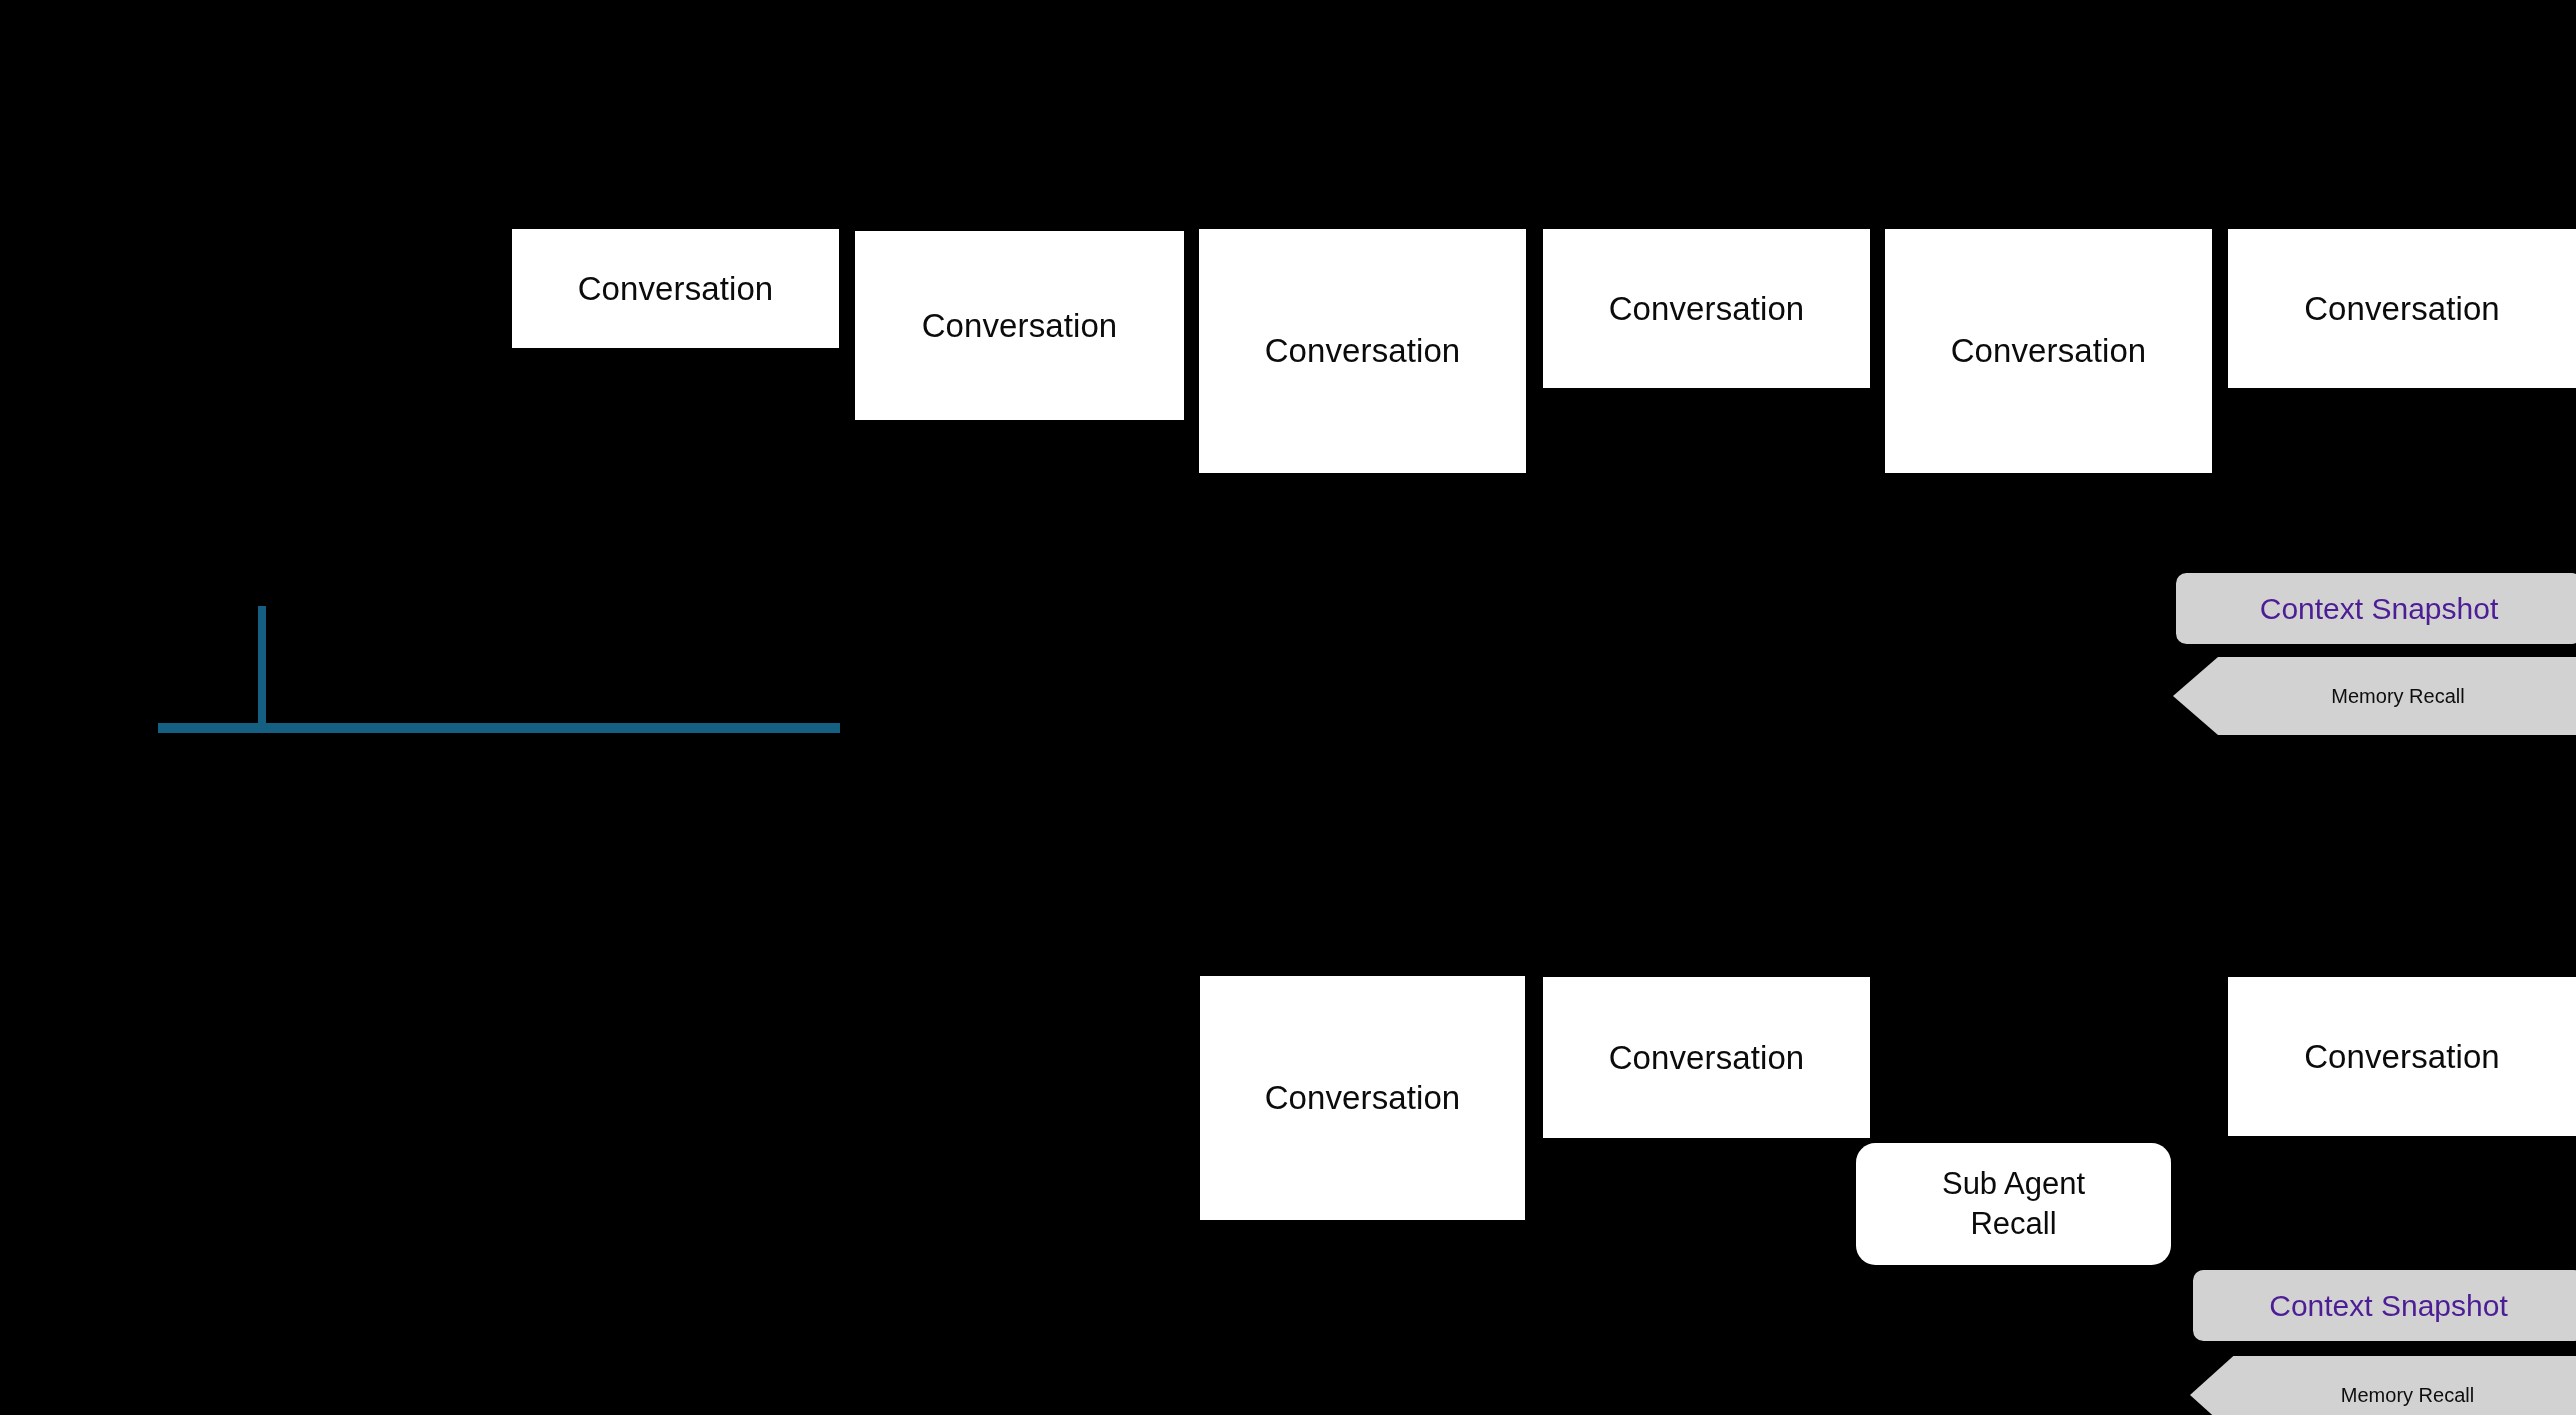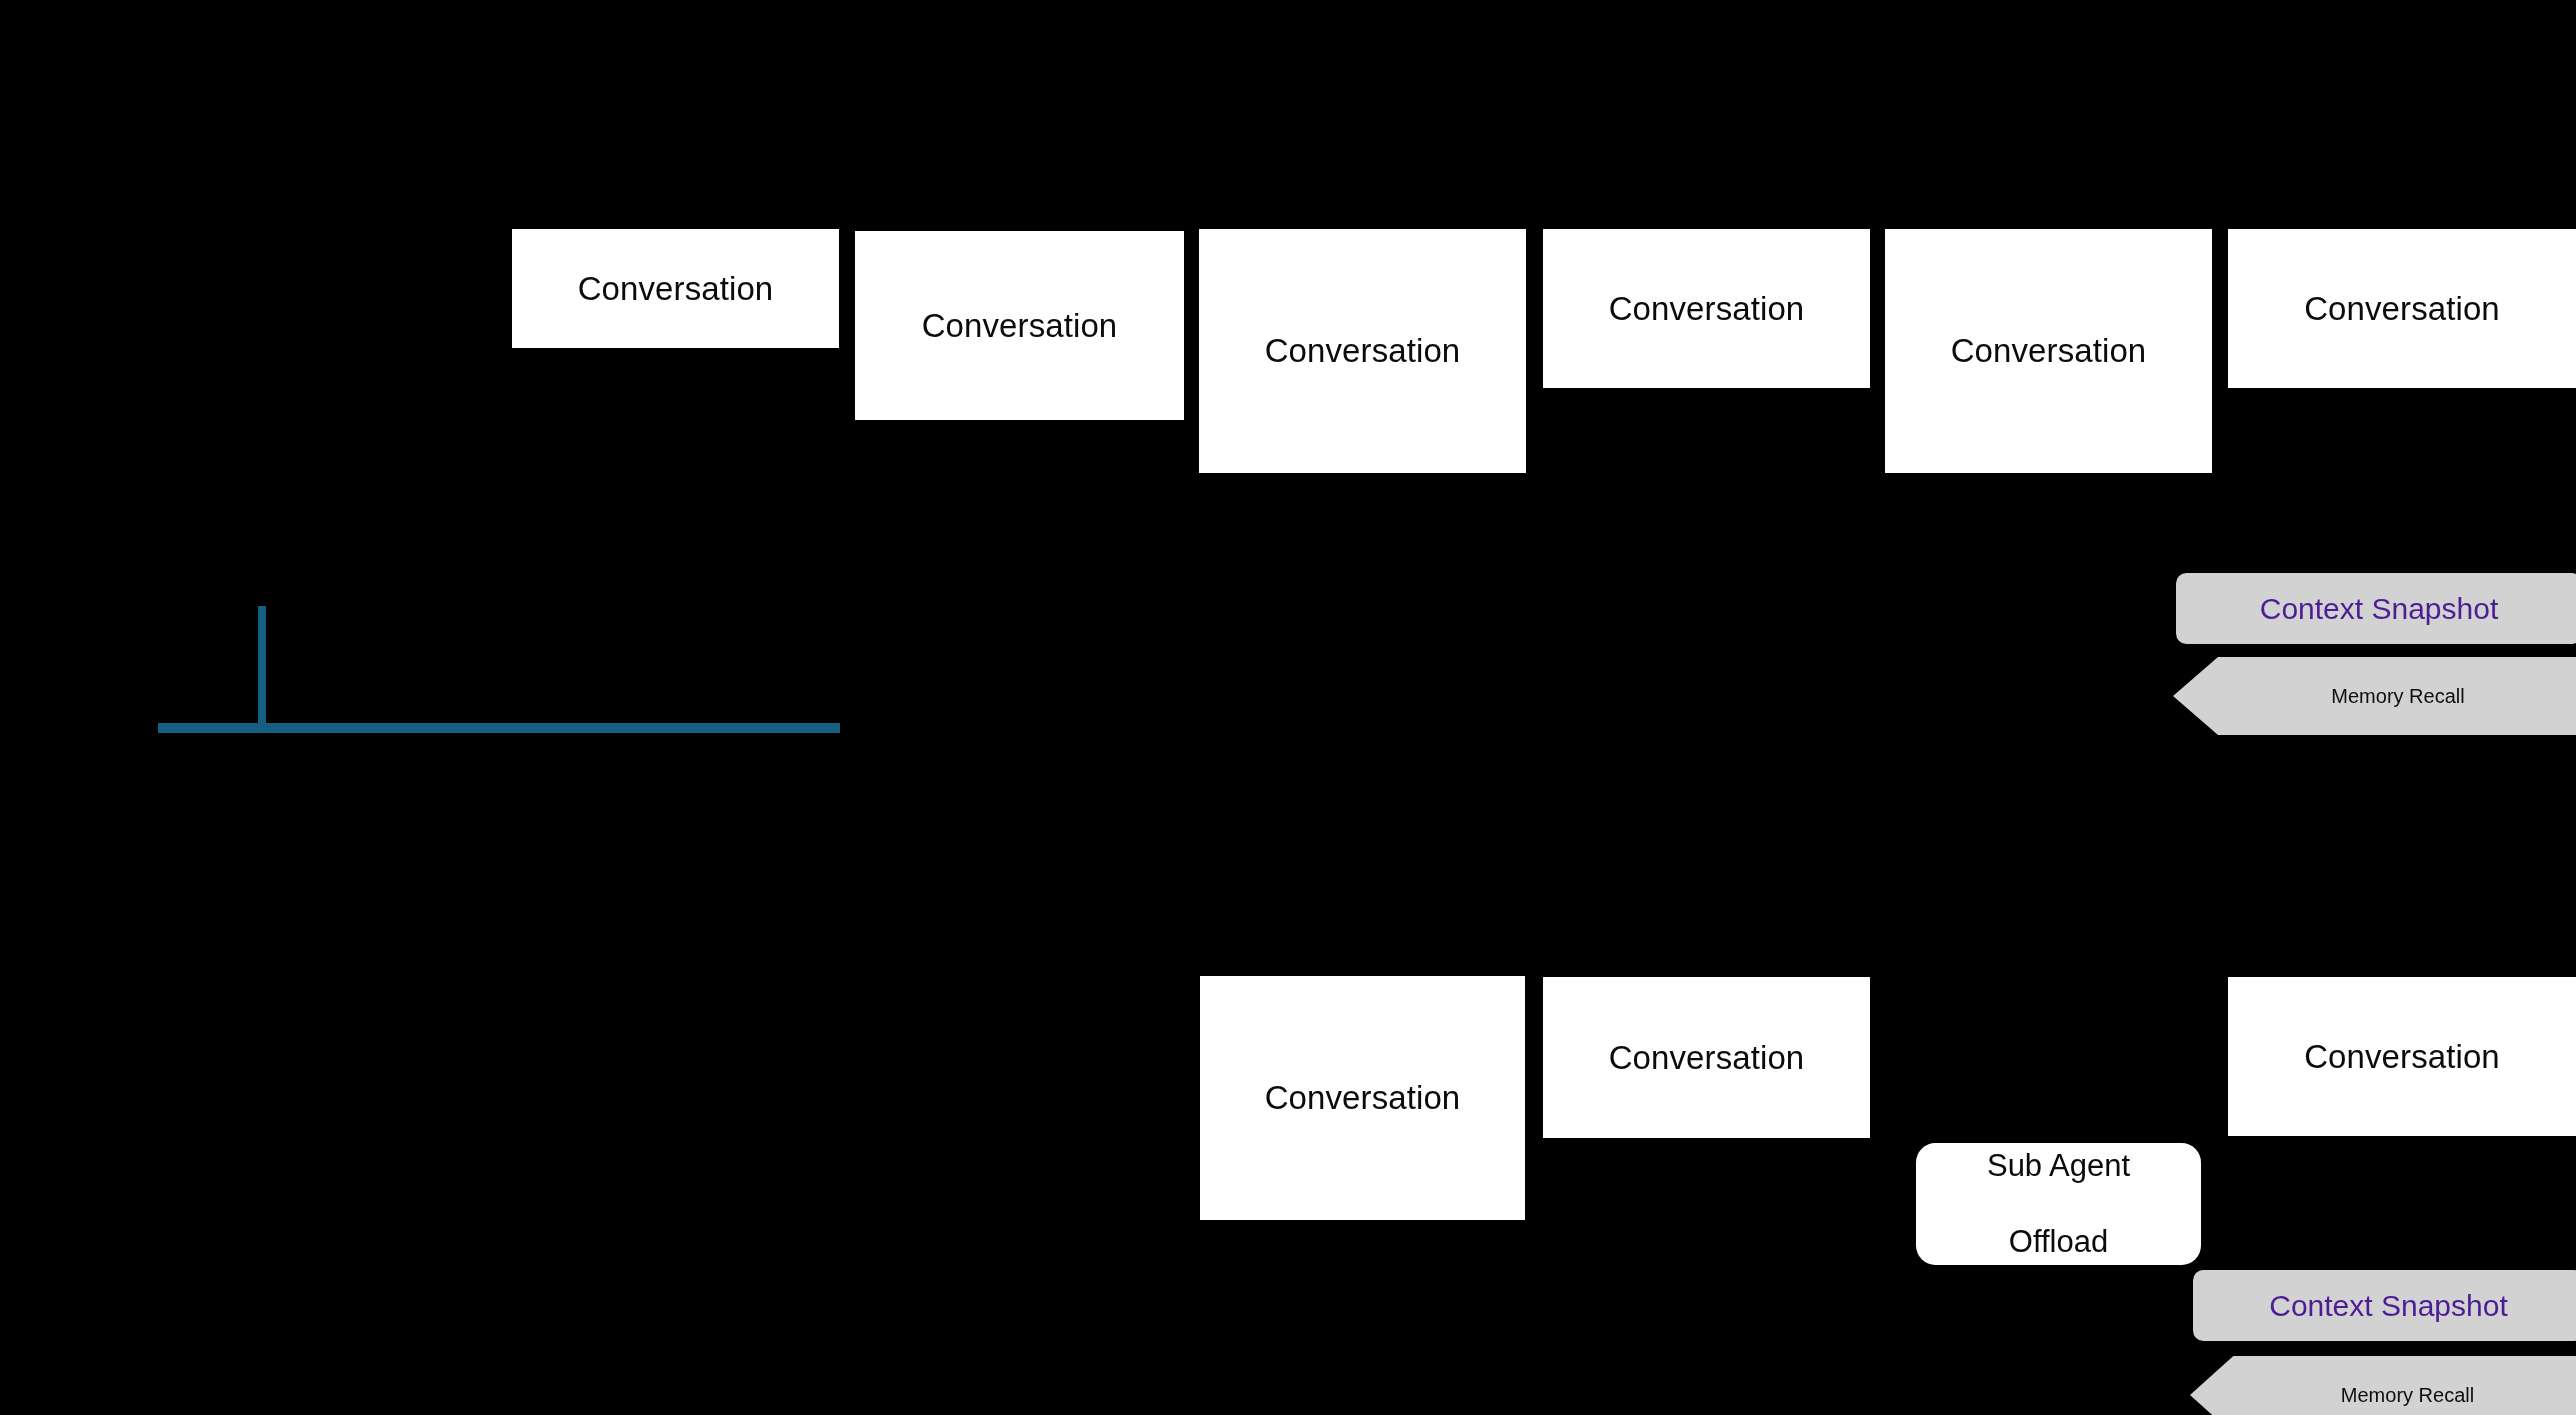--- a/index.html
+++ b/index.html
@@ -154,23 +154,23 @@
   </div>
 
   <div class="conv-box" style="left:1543px; top:949px; width:327px; height:161px;">
     <span class="conv-label">Conversation</span>
   </div>
 
   <div class="conv-box" style="left:2228px; top:949px; width:348px; height:159px;">
     <span class="conv-label">Conversation</span>
   </div>
 
-  <div class="offload-box" style="left:1916px; top:1115px; width:285px; height:122px;justify-content:space-between;">
+  <div class="offload-box" style="left:1856px; top:1115px; width:315px; height:122px;">
     <span class="offload-label">Sub Agent</span>
-    <span class="offload-label">Offload</span>
+    <span class="offload-label">Recall</span>
   </div>
 
   <div class="pill" style="left:2193px; top:1242px; width:391px; height:71px;">
     <span class="pill-label">Context Snapshot</span>
   </div>
 
   <div class="arrow-left" style="left:2190px; top:1328px; width:394px; height:78px;">
     <span class="arrow-label">Memory Recall</span>
   </div>
 

